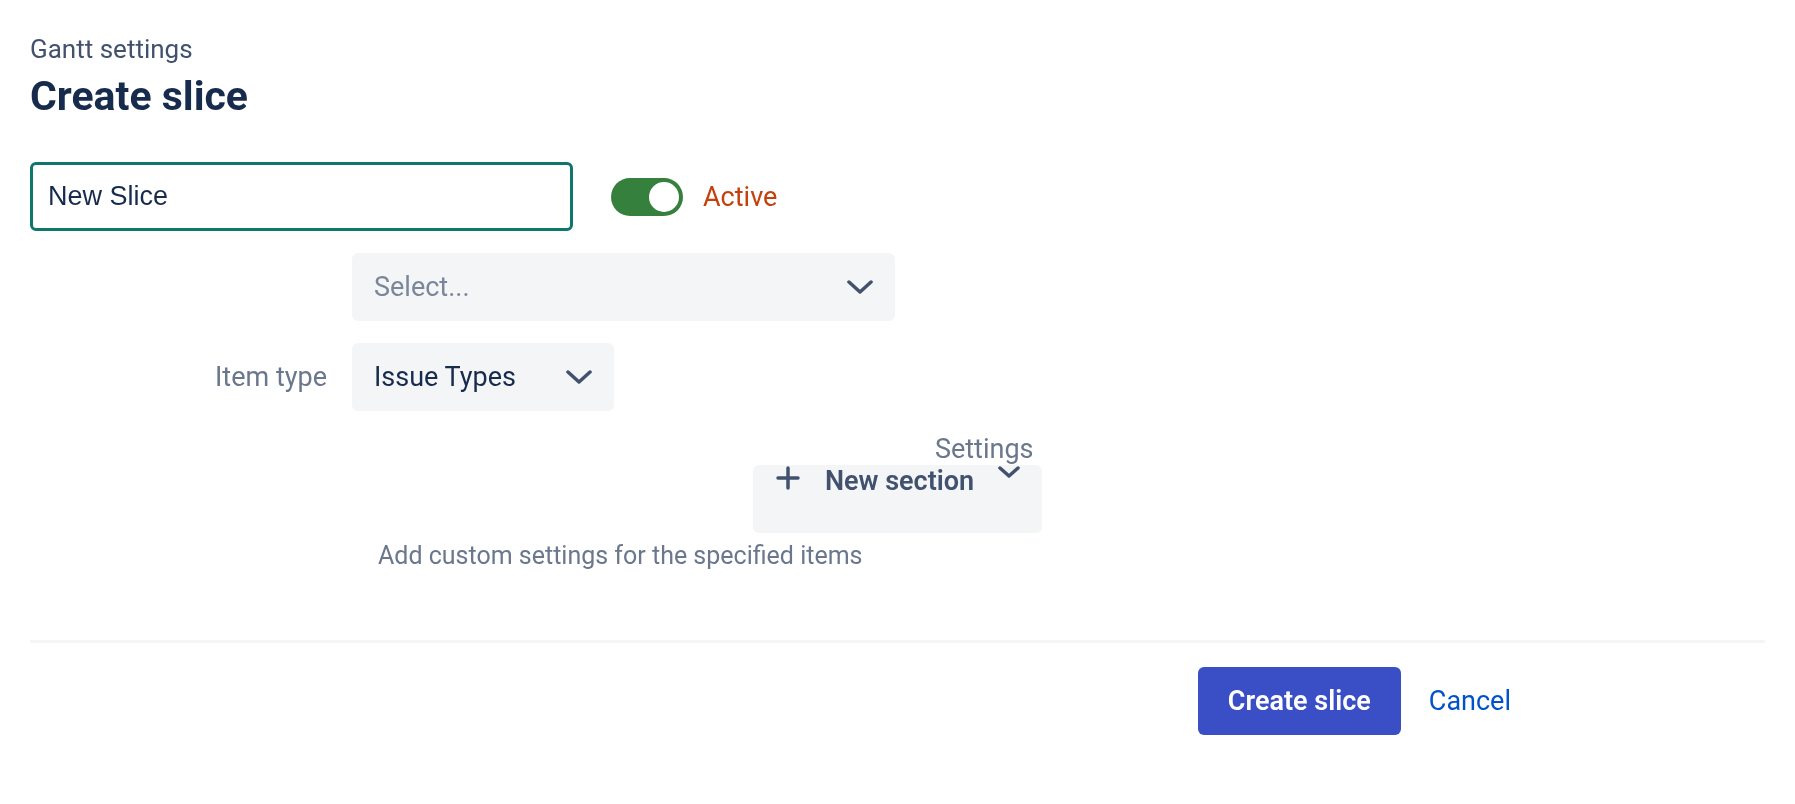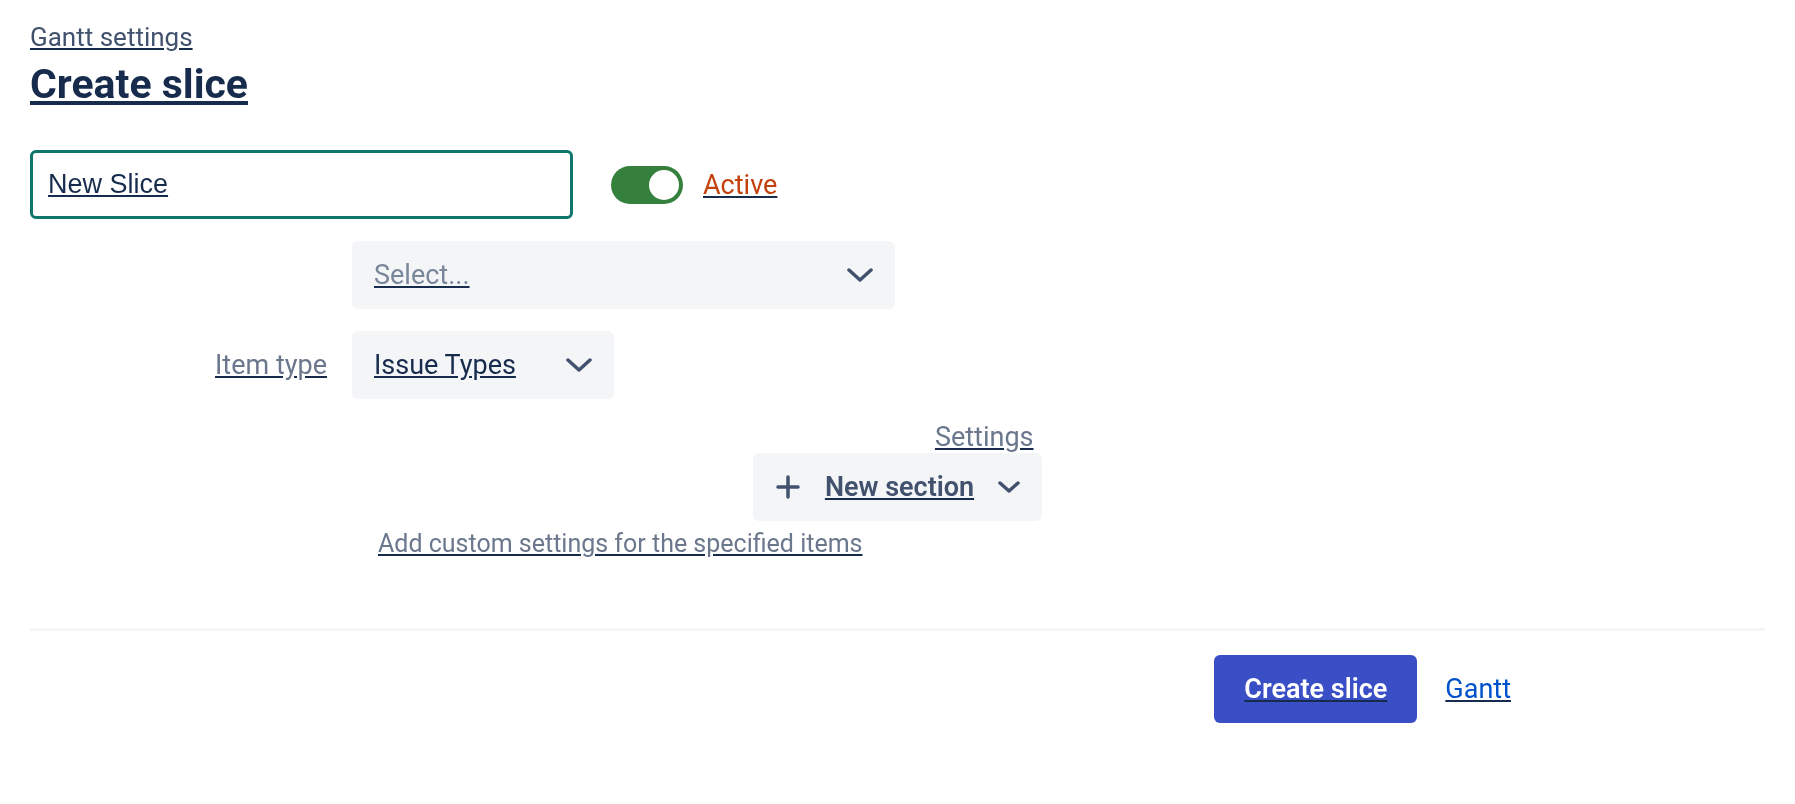--- a/index.html
+++ b/index.html
@@ -6,22 +6,21 @@
   html, body {
     margin: 0;
     padding: 0;
     width: 1795px;
     height: 804px;
     font-family: -apple-system, BlinkMacSystemFont, "Segoe UI", Roboto, "Helvetica Neue", Arial, sans-serif;
     background: #fff;
     color: #172b4d;
   }
   .page {
-    padding: 22px 30px 0 30px;
-    text-decoration: underline;
+    padding: 34px 30px 0 30px;
   }
   .breadcrumb {
     color: #42526e;
     font-size: 26px;
     font-weight: 400;
     margin-bottom: 8px;
   }
   .page-title {
     font-size: 41px;
     font-weight: 700;
@@ -108,21 +107,21 @@
   .select-placeholder { color: #7a869a; }
 
   .settings-btn {
     height: 68px;
     background: #f4f5f7;
     border: none;
     border-radius: 6px;
     font-size: 27px;
     padding: 0 22px;
     display: flex;
-    align-items: center;
+    align-items: flex-start;
     gap: 24px;
     cursor: pointer;
     font-family: inherit;
     color: #42526e;
   }
   .settings-btn .label { font-weight: 600; }
 
   .help-text {
     color: #6b778c;
     font-size: 25px;
@@ -232,15 +231,15 @@
       </span>
     </button>
   </div>
 
   <div class="help-text">Add custom settings for the specified items</div>
 
   <div class="divider"></div>
 
   <div class="footer">
     <button type="button" class="btn-primary">Create slice</button>
-    <button type="button" class="btn-link">Gantt</button>
+    <button type="button" class="btn-link">Cancel</button>
   </div>
 </div>
 
 </body></html>

